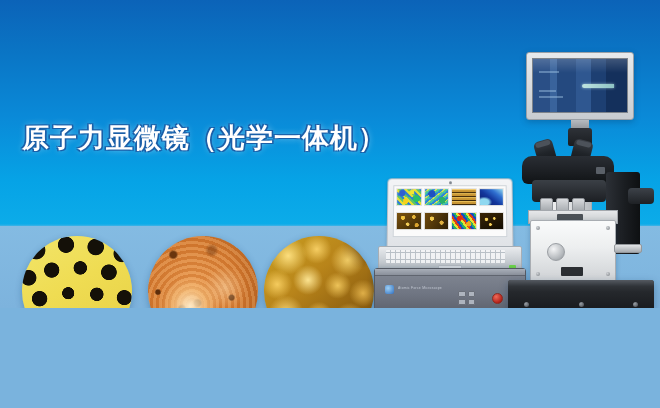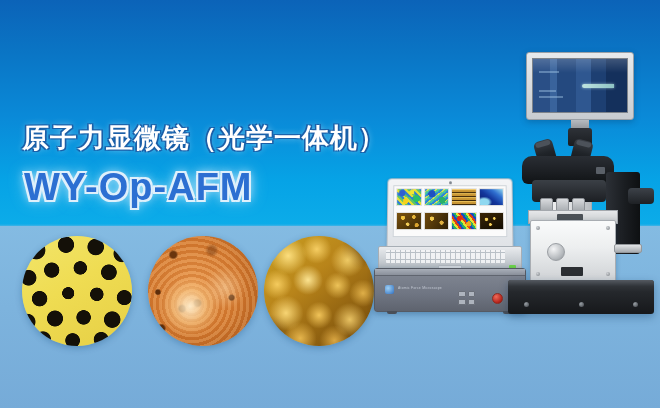--- a/index.html
+++ b/index.html
@@ -2,21 +2,21 @@
 <html><head>
 <meta charset="utf-8">
 <style>
   * { margin:0; padding:0; box-sizing:border-box; }
   html,body { width:660px; height:408px; overflow:hidden; }
   body {
     font-family:"Liberation Sans", sans-serif;
     background:#7ab3dd;
     position:relative;
   }
-  .banner { position:absolute; inset:0; width:660px; height:408px; overflow:hidden; }
+  .banner { position:absolute; inset:0; width:660px; height:308px; overflow:hidden; }
 
   
   .bg-top {
     position:absolute; left:0; top:0; width:660px; height:226px;
     background:linear-gradient(180deg,#0b63b8 0%,#0a74c4 22%,#0a8ad8 52%,#06a3e6 80%,#0cace9 100%);
   }
   .bg-bottom {
     position:absolute; left:0; top:226px; width:660px; height:182px;
     background:linear-gradient(180deg,#84bbe2 0%,#7db3dd 45%,#76abd8 100%);
   }
@@ -315,21 +315,20 @@
 </head>
 <body>
 
 <div class="banner">
 
   <div class="bg-top"></div>
   <div class="bg-seam"></div>
   <div class="bg-bottom"></div>
 
   <div class="title-cn">原子力显微镜（光学一体机）</div>
-  <div class="title-model">WY-Op-AFM</div>
 
   <div class="circle" id="circle-1"></div>
   <div class="circle" id="circle-2"></div>
   <div class="circle" id="circle-3"></div>
 
   <div class="workstation">
 
     <div class="lid">
       <div class="lid-cam"></div>
       <div class="screen">

